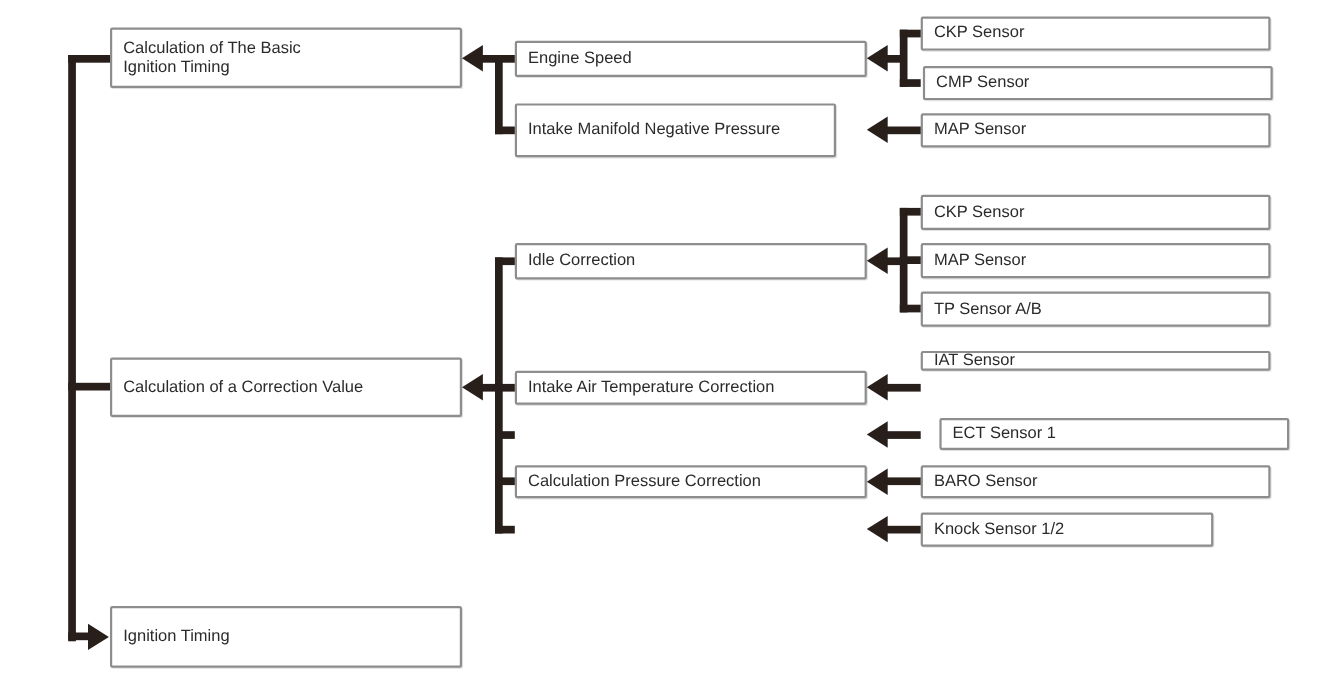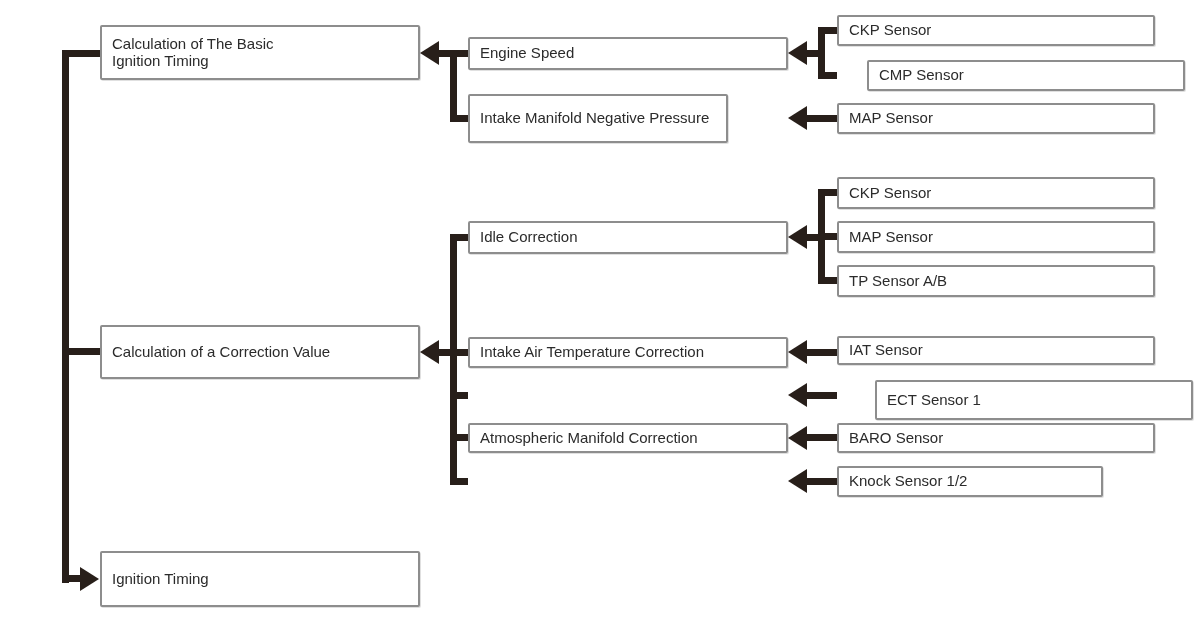--- a/index.html
+++ b/index.html
@@ -60,55 +60,55 @@
   <div class="node" style="left:100px;top:325px;width:320px;height:54px">
     <span class="label">Calculation of a Correction Value</span>
   </div>
   <div class="node" style="left:100px;top:551px;width:320px;height:56px">
     <span class="label">Ignition Timing</span>
   </div>
 
   <div class="node" style="left:468px;top:37px;width:320px;height:33px">
     <span class="label">Engine Speed</span>
   </div>
-  <div class="node" style="left:468px;top:94px;width:260px;height:49px">
+  <div class="node" style="left:468px;top:94px;width:292px;height:49px">
     <span class="label">Intake Manifold Negative Pressure</span>
   </div>
   <div class="node" style="left:468px;top:221px;width:320px;height:33px">
     <span class="label">Idle Correction</span>
   </div>
   <div class="node" style="left:468px;top:337px;width:320px;height:31px">
     <span class="label">Intake Air Temperature Correction</span>
   </div>
   <div class="node" style="left:468px;top:423px;width:320px;height:30px">
-    <span class="label">Atmospheric Manifold Correction</span>
+    <span class="label">Calculation Pressure Correction</span>
   </div>
 
   <div class="node" style="left:837px;top:15px;width:318px;height:31px">
     <span class="label">CKP Sensor</span>
   </div>
-  <div class="node" style="left:867px;top:60px;width:318px;height:31px">
+  <div class="node" style="left:839px;top:60px;width:318px;height:31px">
     <span class="label">CMP Sensor</span>
   </div>
   <div class="node" style="left:837px;top:103px;width:318px;height:31px">
     <span class="label">MAP Sensor</span>
   </div>
   <div class="node" style="left:837px;top:177px;width:318px;height:32px">
     <span class="label">CKP Sensor</span>
   </div>
   <div class="node" style="left:837px;top:221px;width:318px;height:32px">
     <span class="label">MAP Sensor</span>
   </div>
   <div class="node" style="left:837px;top:265px;width:318px;height:32px">
     <span class="label">TP Sensor A/B</span>
   </div>
-  <div class="node" style="left:837px;top:336px;width:318px;height:29px">
+  <div class="node" style="left:837px;top:319px;width:318px;height:18px">
     <span class="label">IAT Sensor</span>
   </div>
-  <div class="node" style="left:875px;top:380px;width:318px;height:40px">
+  <div class="node" style="left:854px;top:380px;width:318px;height:29px">
     <span class="label">ECT Sensor 1</span>
   </div>
   <div class="node" style="left:837px;top:423px;width:318px;height:30px">
     <span class="label">BARO Sensor</span>
   </div>
   <div class="node" style="left:837px;top:466px;width:266px;height:31px">
     <span class="label">Knock Sensor 1/2</span>
   </div>
 
   <div class="seg" style="left:62px;top:50px;width:7px;height:533px"></div>

